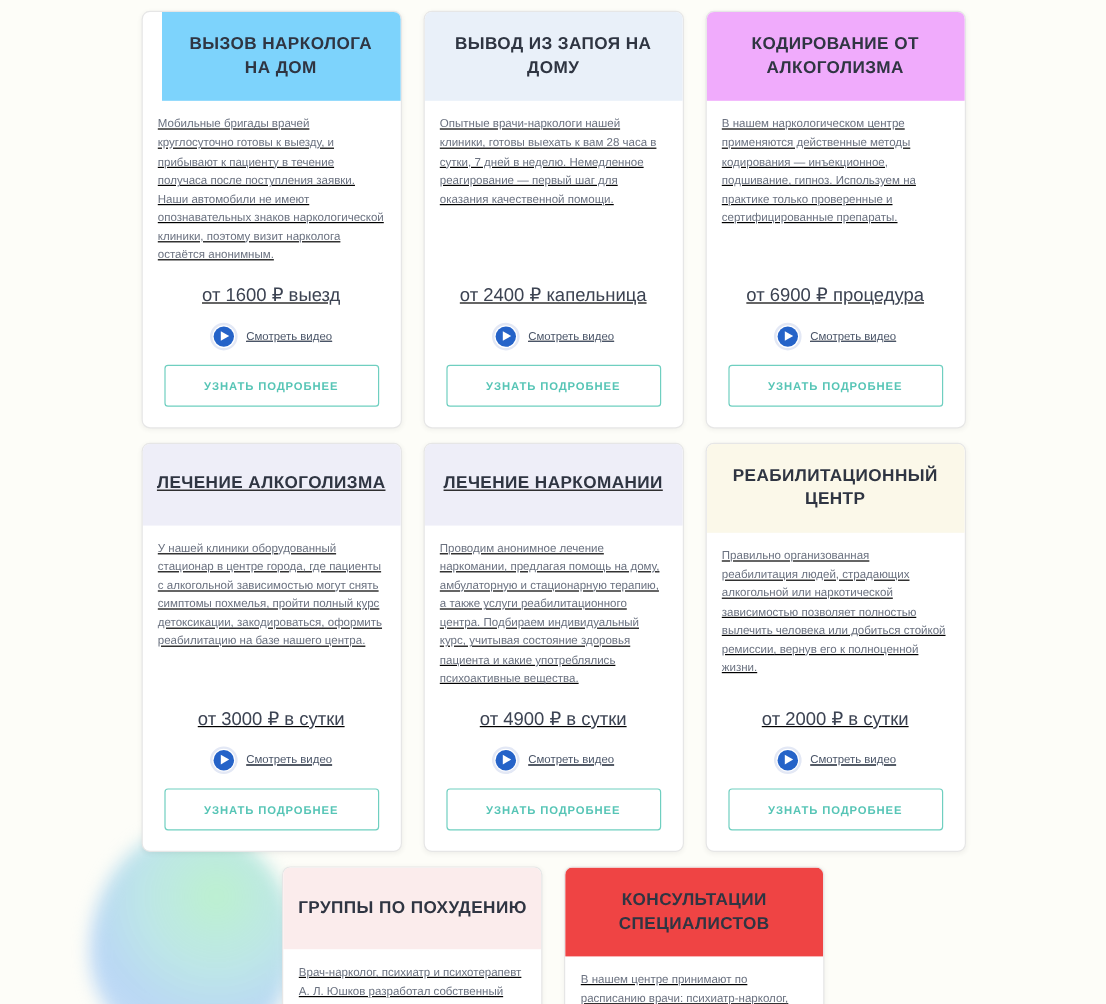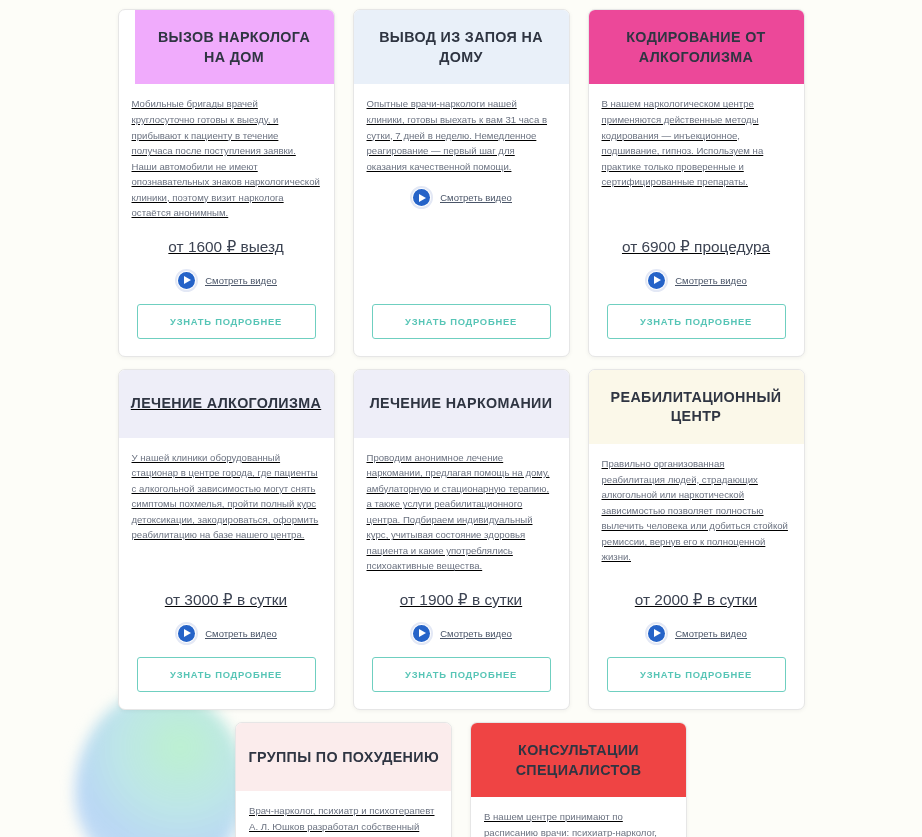--- a/index.html
+++ b/index.html
@@ -172,21 +172,21 @@
 </style>
 </head>
 <body>
 
 <div class="blob"></div>
 
 <div class="page">
   <div id="rows-container">
       <div class="grid-row">
         <div class="card">
-          <div class="card-head" style="background: #f0abfc; margin-left: 16px;">
+          <div class="card-head" style="background: #7dd3fc; margin-left: 16px;">
             <div class="card-title">ВЫЗОВ НАРКОЛОГА НА ДОМ</div>
           </div>
           <div class="card-body">
             <div class="card-desc">Мобильные бригады врачей круглосуточно готовы к выезду, и прибывают к пациенту в течение получаса после поступления заявки. Наши автомобили не имеют опознавательных знаков наркологической клиники, поэтому визит нарколога остаётся анонимным.</div>
             <div class="card-price">от 1600 ₽ выезд</div>
             <a class="video-link" href="#">
               <span class="play-icon">
                 <span class="ring"></span>
                 <span class="disc"></span>
                 <span class="tri"></span>
@@ -196,36 +196,37 @@
           </div>
           <div class="card-cta-wrap">
             <button class="card-cta">УЗНАТЬ ПОДРОБНЕЕ</button>
           </div>
         </div>
         <div class="card">
           <div class="card-head" style="background: rgb(233, 240, 249);">
             <div class="card-title">ВЫВОД ИЗ ЗАПОЯ НА ДОМУ</div>
           </div>
           <div class="card-body">
-            <div class="card-desc">Опытные врачи-наркологи нашей клиники, готовы выехать к вам 31 часа в сутки, 7 дней в неделю. Немедленное реагирование — первый шаг для оказания качественной помощи.</div>
-            <a class="video-link" href="#">
-              <span class="play-icon">
-                <span class="ring"></span>
-                <span class="disc"></span>
-                <span class="tri"></span>
-              </span>
-              <span class="video-label">Смотреть видео</span>
-            </a>
-          </div>
-          <div class="card-cta-wrap">
-            <button class="card-cta">УЗНАТЬ ПОДРОБНЕЕ</button>
-          </div>
-        </div>
-        <div class="card">
-          <div class="card-head" style="background: #ec4899;">
+            <div class="card-desc">Опытные врачи-наркологи нашей клиники, готовы выехать к вам 28 часа в сутки, 7 дней в неделю. Немедленное реагирование — первый шаг для оказания качественной помощи.</div>
+            <div class="card-price">от 2400 ₽ капельница</div>
+            <a class="video-link" href="#">
+              <span class="play-icon">
+                <span class="ring"></span>
+                <span class="disc"></span>
+                <span class="tri"></span>
+              </span>
+              <span class="video-label">Смотреть видео</span>
+            </a>
+          </div>
+          <div class="card-cta-wrap">
+            <button class="card-cta">УЗНАТЬ ПОДРОБНЕЕ</button>
+          </div>
+        </div>
+        <div class="card">
+          <div class="card-head" style="background: #f0abfc;">
             <div class="card-title">КОДИРОВАНИЕ ОТ АЛКОГОЛИЗМА</div>
           </div>
           <div class="card-body">
             <div class="card-desc">В нашем наркологическом центре применяются действенные методы кодирования — инъекционное, подшивание, гипноз. Используем на практике только проверенные и сертифицированные препараты.</div>
             <div class="card-price">от 6900 ₽ процедура</div>
             <a class="video-link" href="#">
               <span class="play-icon">
                 <span class="ring"></span>
                 <span class="disc"></span>
                 <span class="tri"></span>
@@ -253,26 +254,26 @@
                 <span class="tri"></span>
               </span>
               <span class="video-label">Смотреть видео</span>
             </a>
           </div>
           <div class="card-cta-wrap">
             <button class="card-cta">УЗНАТЬ ПОДРОБНЕЕ</button>
           </div>
         </div>
         <div class="card">
-          <div class="card-head" style="background: rgb(238, 238, 248);">
+          <div class="card-head" style="background: rgb(238, 238, 248); text-decoration: underline;">
             <div class="card-title">ЛЕЧЕНИЕ НАРКОМАНИИ</div>
           </div>
           <div class="card-body">
             <div class="card-desc">Проводим анонимное лечение наркомании, предлагая помощь на дому, амбулаторную и стационарную терапию, а также услуги реабилитационного центра. Подбираем индивидуальный курс, учитывая состояние здоровья пациента и какие употреблялись психоактивные вещества.</div>
-            <div class="card-price">от 1900 ₽ в сутки</div>
+            <div class="card-price">от 4900 ₽ в сутки</div>
             <a class="video-link" href="#">
               <span class="play-icon">
                 <span class="ring"></span>
                 <span class="disc"></span>
                 <span class="tri"></span>
               </span>
               <span class="video-label">Смотреть видео</span>
             </a>
           </div>
           <div class="card-cta-wrap">

